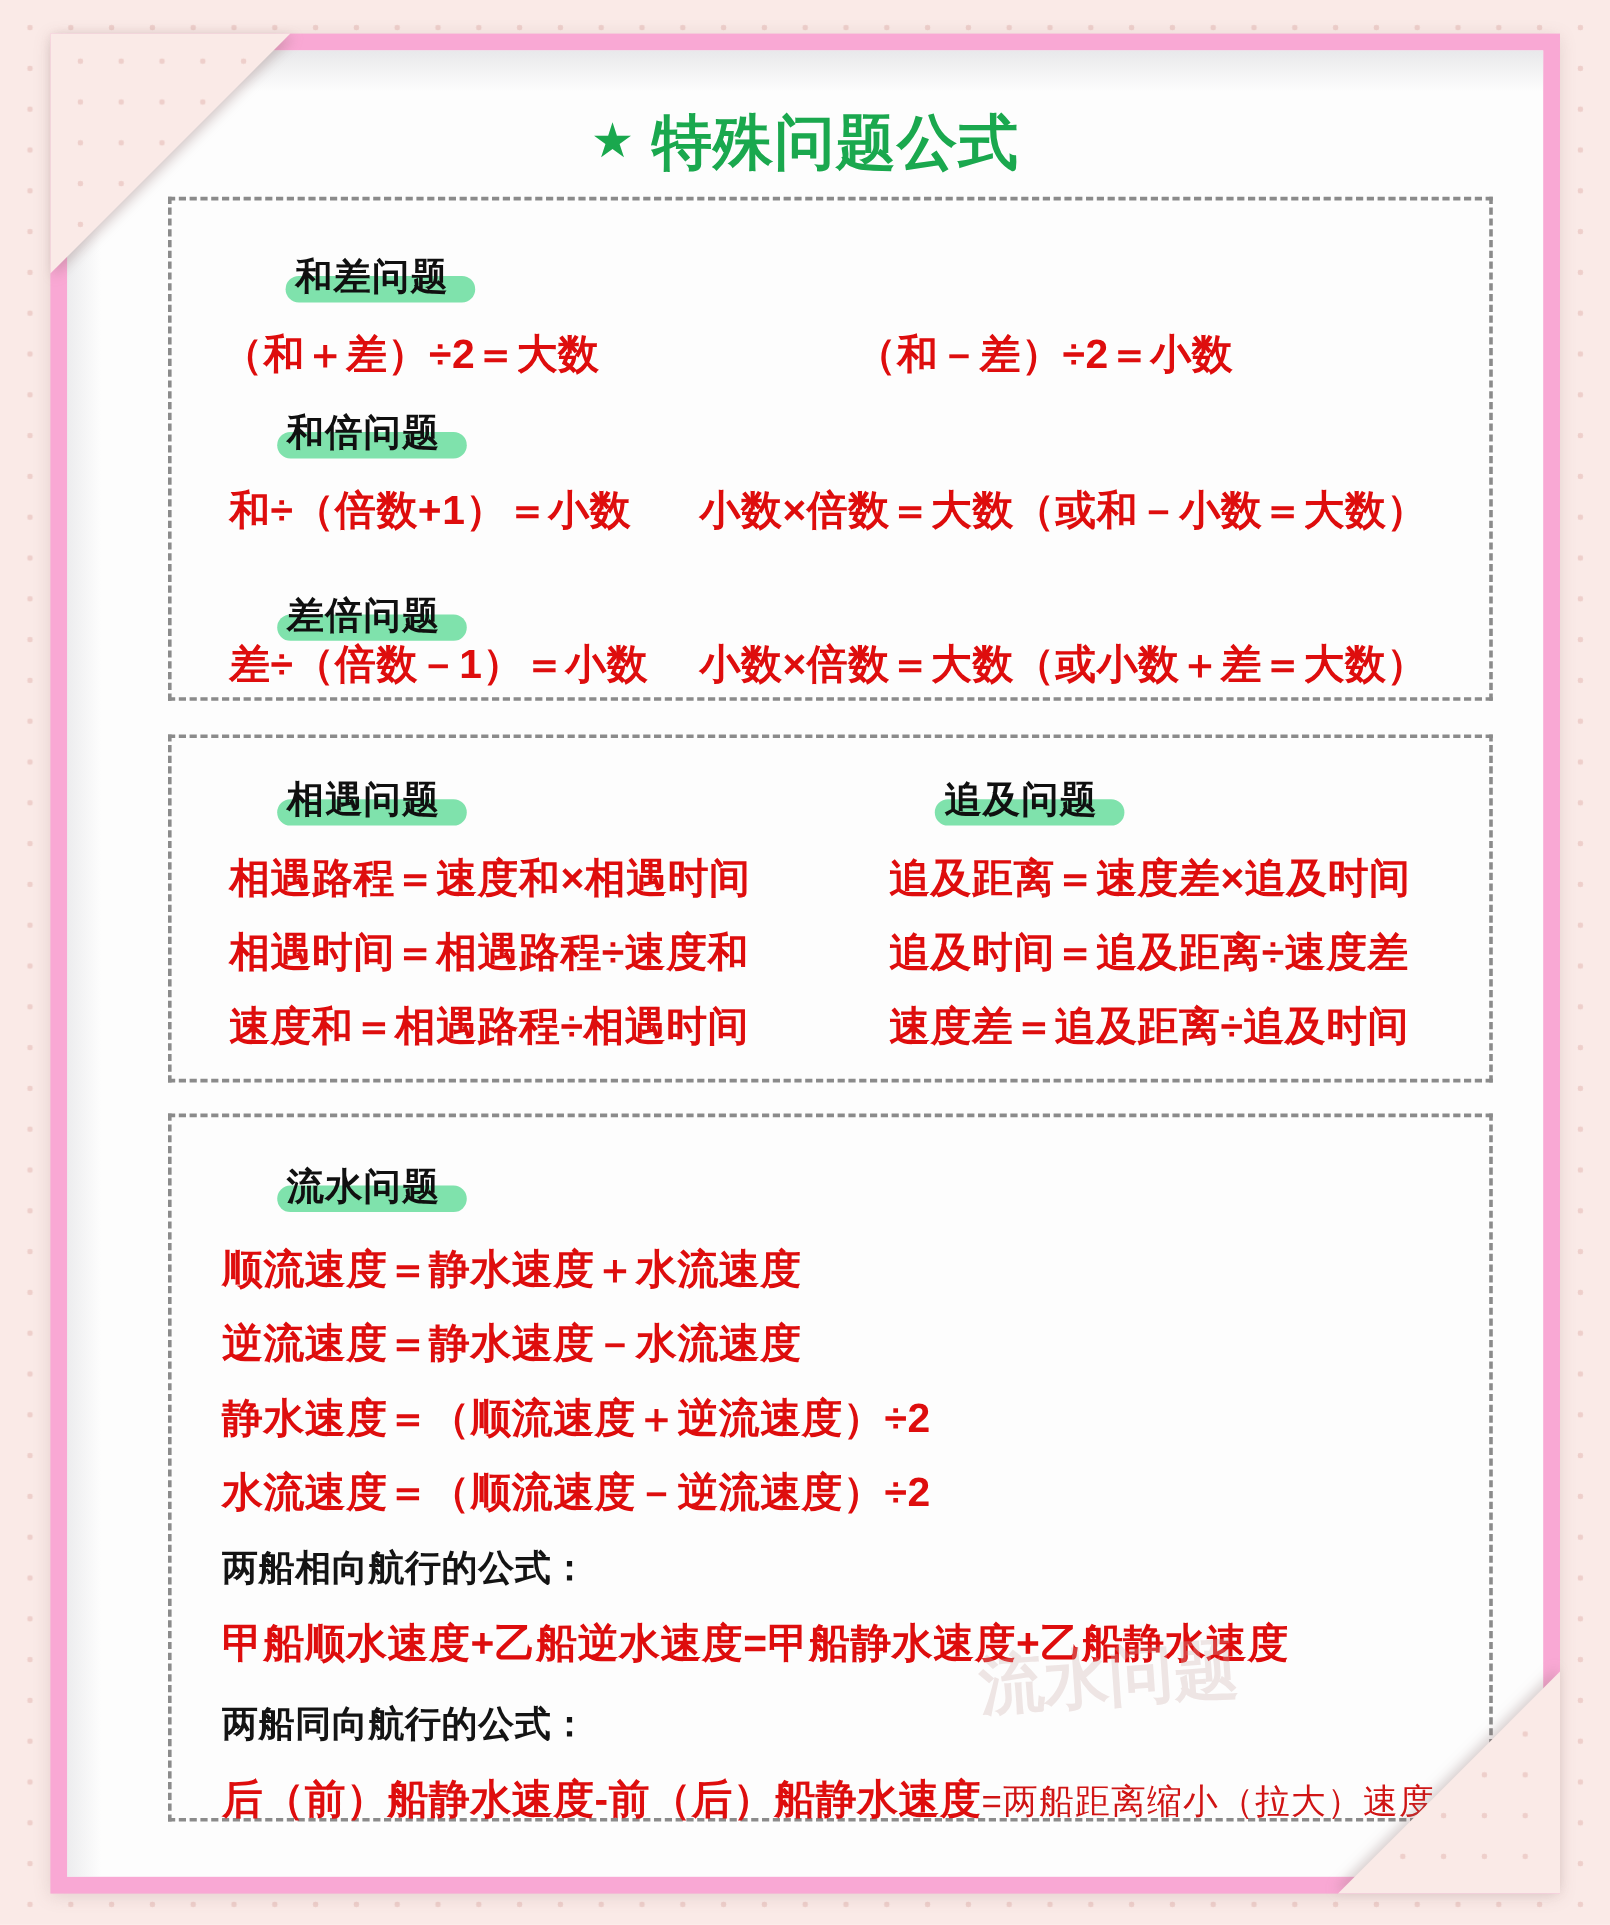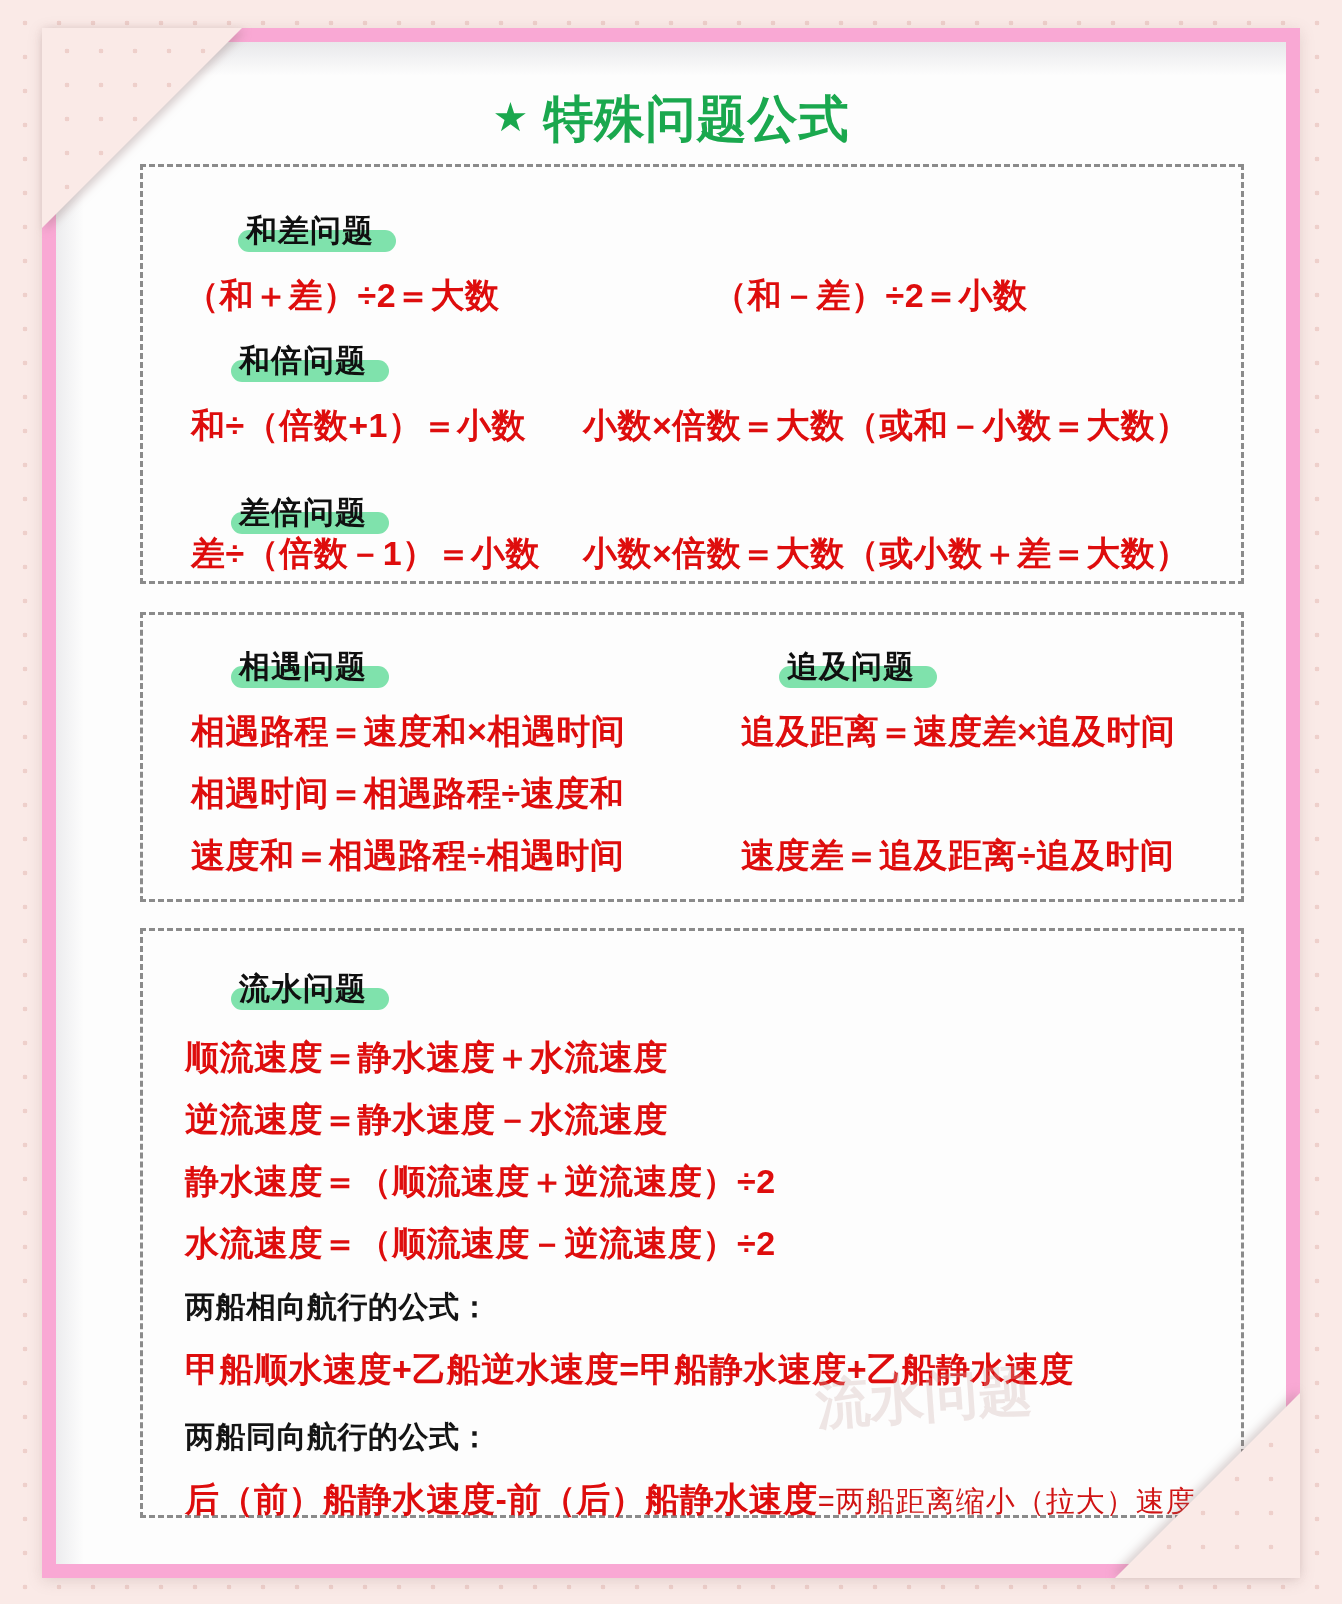--- a/index.html
+++ b/index.html
@@ -256,20 +256,21 @@
       <div class="sec-label abs" id="b2-labelR">
         <span class="pill"></span>
         <span class="txt">追及问题</span>
       </div>
 
       <div class="formula abs b2-left b2-r1">相遇路程＝速度和×相遇时间</div>
       <div class="formula abs b2-left b2-r2">相遇时间＝相遇路程÷速度和</div>
       <div class="formula abs b2-left b2-r3">速度和＝相遇路程÷相遇时间</div>
 
       <div class="formula abs b2-right b2-r1">追及距离＝速度差×追及时间</div>
+      <div class="formula abs b2-right b2-r2">追及时间＝追及距离÷速度差</div>
       <div class="formula abs b2-right b2-r3">速度差＝追及距离÷追及时间</div>
     </div>
 
     <div class="panel" id="panel-3">
 
       <div class="sec-label abs" id="b3-label">
         <span class="pill"></span>
         <span class="txt">流水问题</span>
       </div>
 

